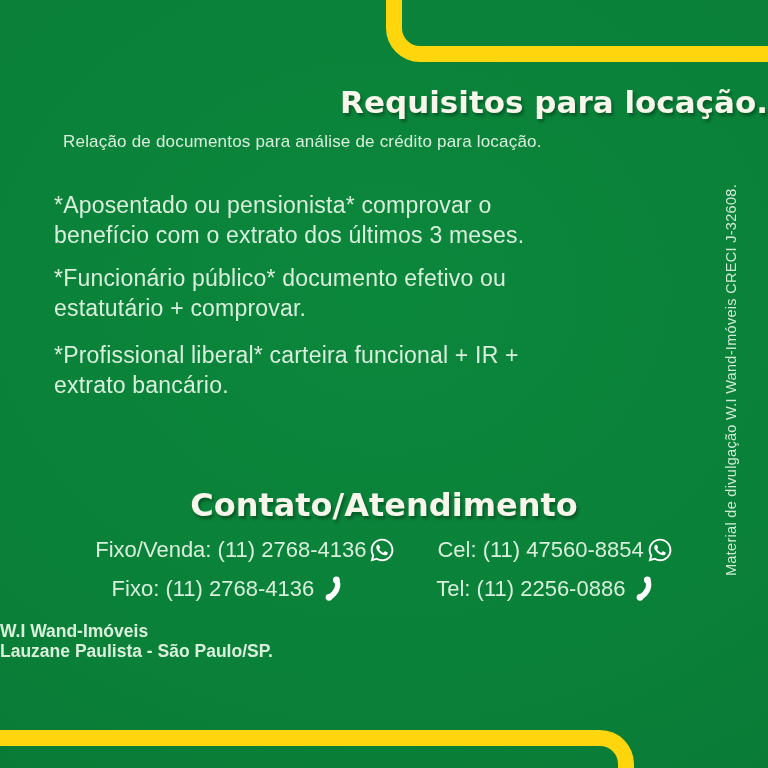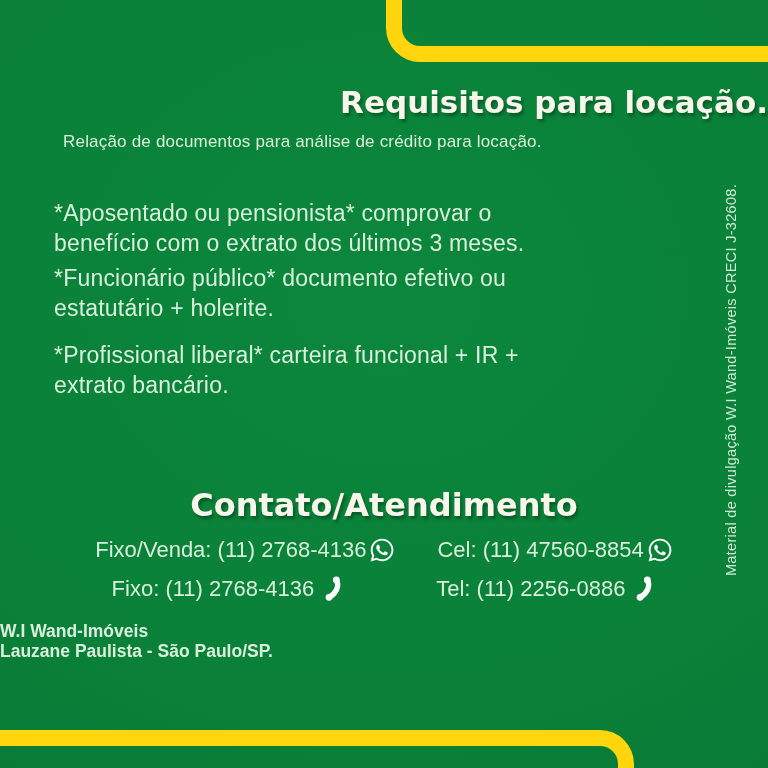--- a/index.html
+++ b/index.html
@@ -46,21 +46,21 @@
     font-size: 17px; letter-spacing: 0.2px;
     color: var(--mint);
     margin-left: 9px;
   }
   .req {
     position: absolute; left: 54px;
     font-size: 23px; line-height: 30px; letter-spacing: 0.2px;
     color: var(--mint);
     white-space: nowrap;
   }
-  .req-1 { top: 198px; }
+  .req-1 { top: 190px; }
   .req-2 { top: 263px; }
   .req-3 { top: 340px; }
   .contact-heading {
     position: absolute; top: 486px; left: 0; right: 0; margin: 0;
     text-align: center;
     font-family: "DejaVu Sans", "Liberation Sans", sans-serif;
     font-weight: bold; font-size: 32px;
     color: var(--cream);
     text-shadow: 2px 3px 3px rgba(0, 45, 18, 0.45);
   }
@@ -99,21 +99,21 @@
   <h1 class="title">Requisitos para locação.</h1>
   <div class="subtitle">Relação de documentos para análise de crédito para locação.</div>
 
   <div class="req req-1">
     <div>*Aposentado ou pensionista* comprovar o</div>
     <div>benefício com o extrato dos últimos 3 meses.</div>
   </div>
 
   <div class="req req-2">
     <div>*Funcionário público* documento efetivo ou</div>
-    <div>estatutário + holerite.</div>
+    <div>estatutário + comprovar.</div>
   </div>
 
   <div class="req req-3">
     <div>*Profissional liberal* carteira funcional + IR +</div>
     <div>extrato bancário.</div>
   </div>
 
   <h2 class="contact-heading">Contato/Atendimento</h2>
 
   <div class="contact-row row-1">

